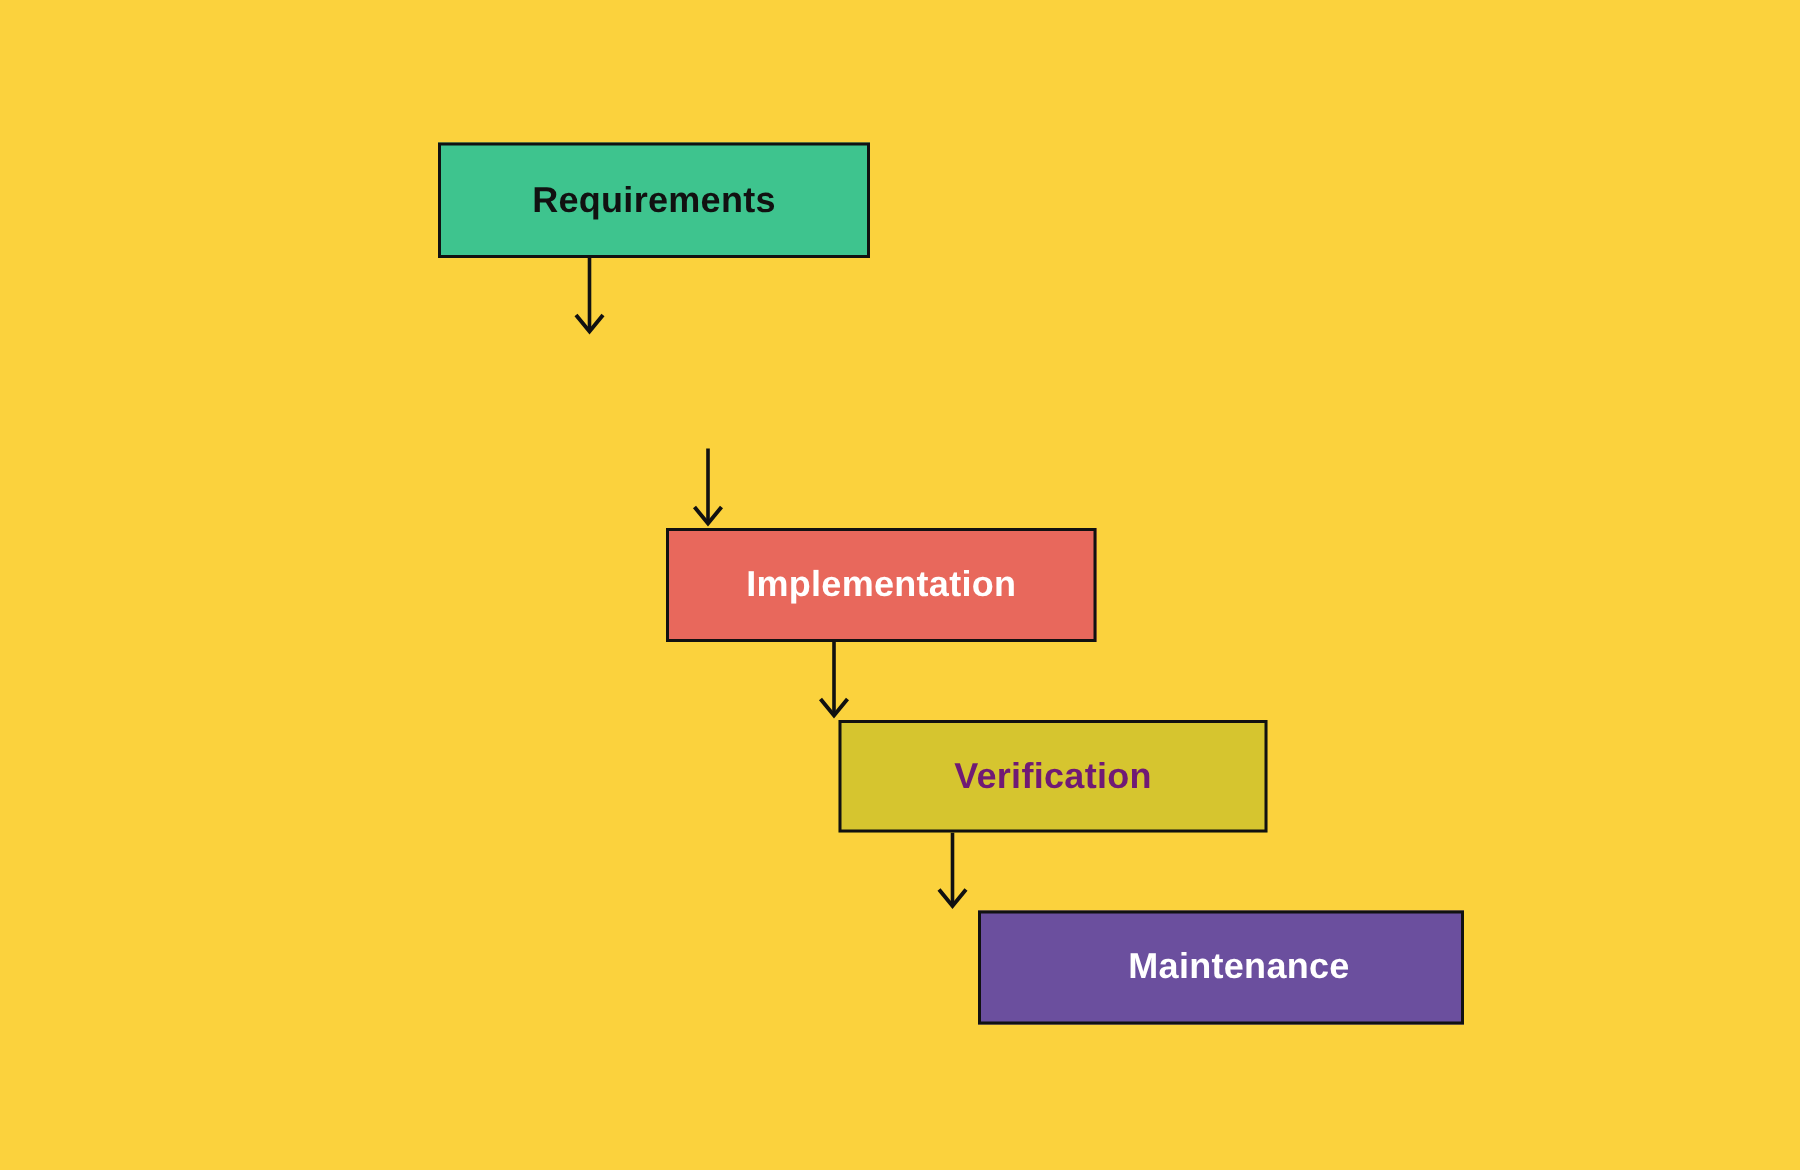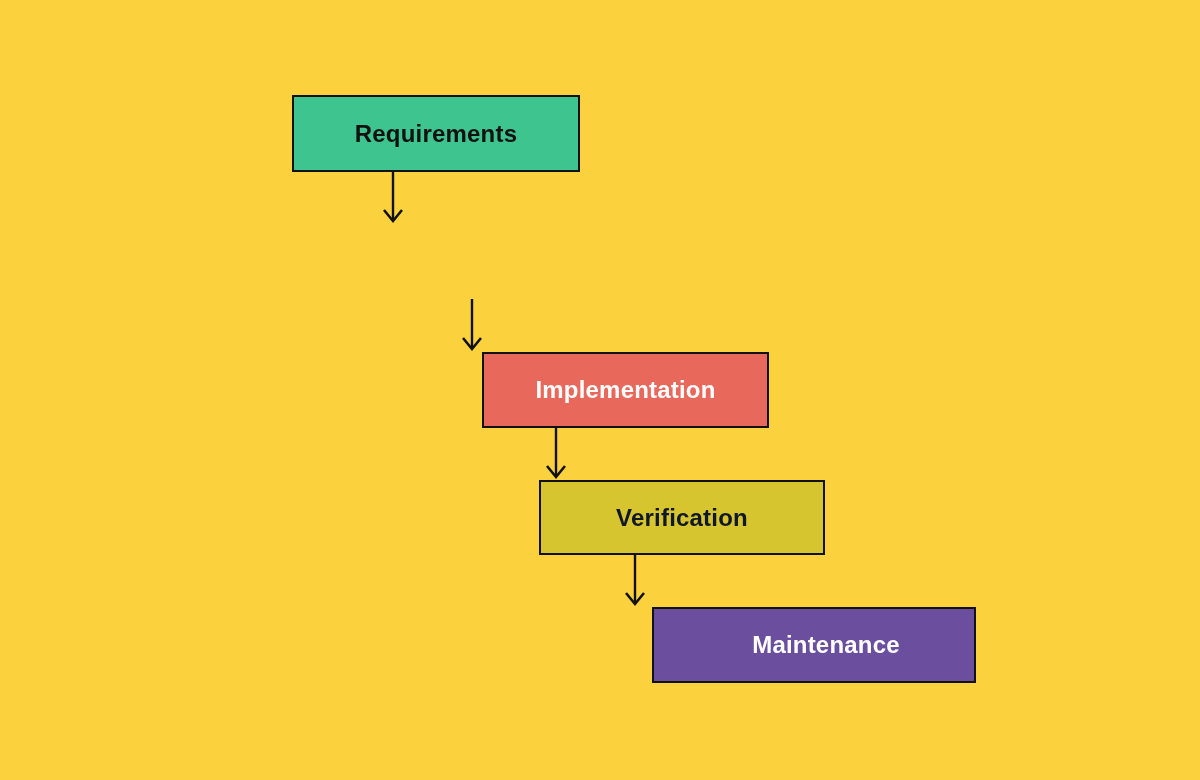--- a/index.html
+++ b/index.html
@@ -24,21 +24,21 @@
     justify-content: center;
   }
   .step .step-label {
     font-size: 24px;
     font-weight: 700;
     letter-spacing: 0.2px;
   }
   
   .step-0 { left: 292px; top:  95px; width: 288px; height: 77px; }
   .step-1 { left: 375px; top: 224px; width: 287px; height: 75px; }
-  .step-2 { left: 482px; top: 352px; width: 287px; height: 76px; }
+  .step-2 { left: 444px; top: 352px; width: 287px; height: 76px; }
   .step-3 { left: 539px; top: 480px; width: 286px; height: 75px; }
   .step-4 { left: 652px; top: 607px; width: 324px; height: 76px; padding-left: 24px; }
   .arrow-layer {
     position: absolute;
     left: 0;
     top: 0;
     width: 1200px;
     height: 780px;
     pointer-events: none;
   }
@@ -73,21 +73,21 @@
 
   <div class="step step-0" style="background: rgb(62, 196, 142); color: rgb(17, 17, 17); border-color: rgb(17, 17, 17);">
     <span class="step-label">Requirements</span>
   </div>
 
 
   <div class="step step-2" style="background: rgb(232, 104, 92); color: rgb(255, 255, 255); border-color: rgb(17, 17, 17);">
     <span class="step-label">Implementation</span>
   </div>
 
-  <div class="step step-3" style="background: rgb(214, 197, 47); color: #0f172a; border-color: rgb(17, 17, 17);">
+  <div class="step step-3" style="background: rgb(214, 197, 47); color: #701a75; border-color: rgb(17, 17, 17); margin-left: 20px;">
     <span class="step-label">Verification</span>
   </div>
 
   <div class="step step-4" style="background: rgb(107, 79, 158); color: rgb(255, 255, 255); border-color: rgb(17, 17, 17);">
     <span class="step-label">Maintenance</span>
   </div>
 
 </div>
 
 </body></html>

